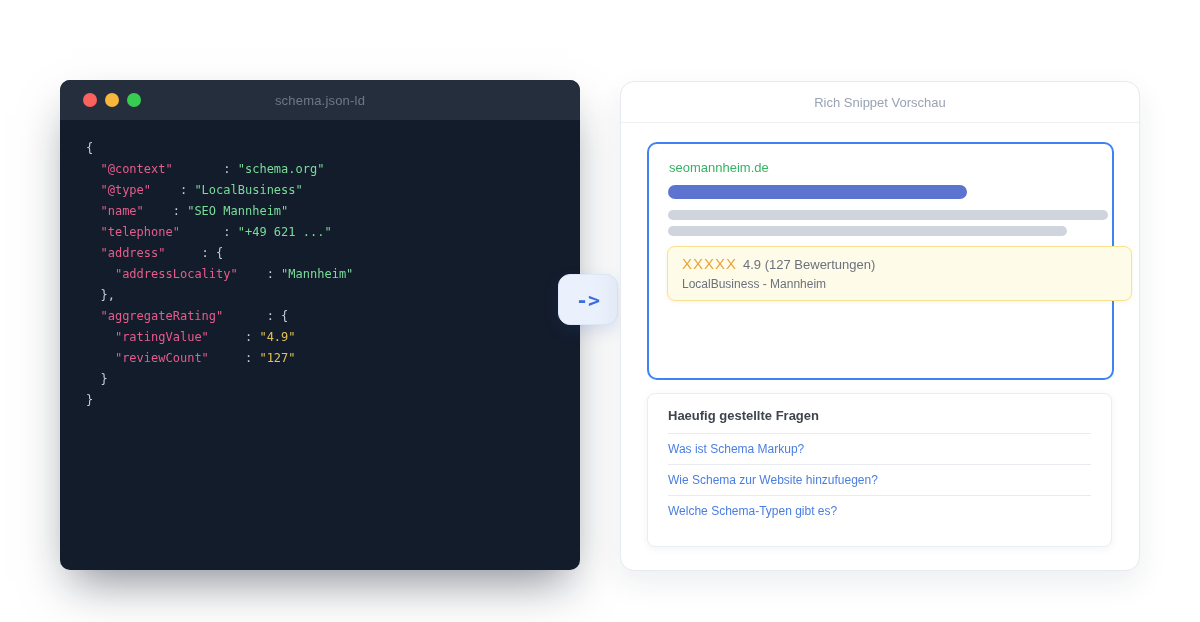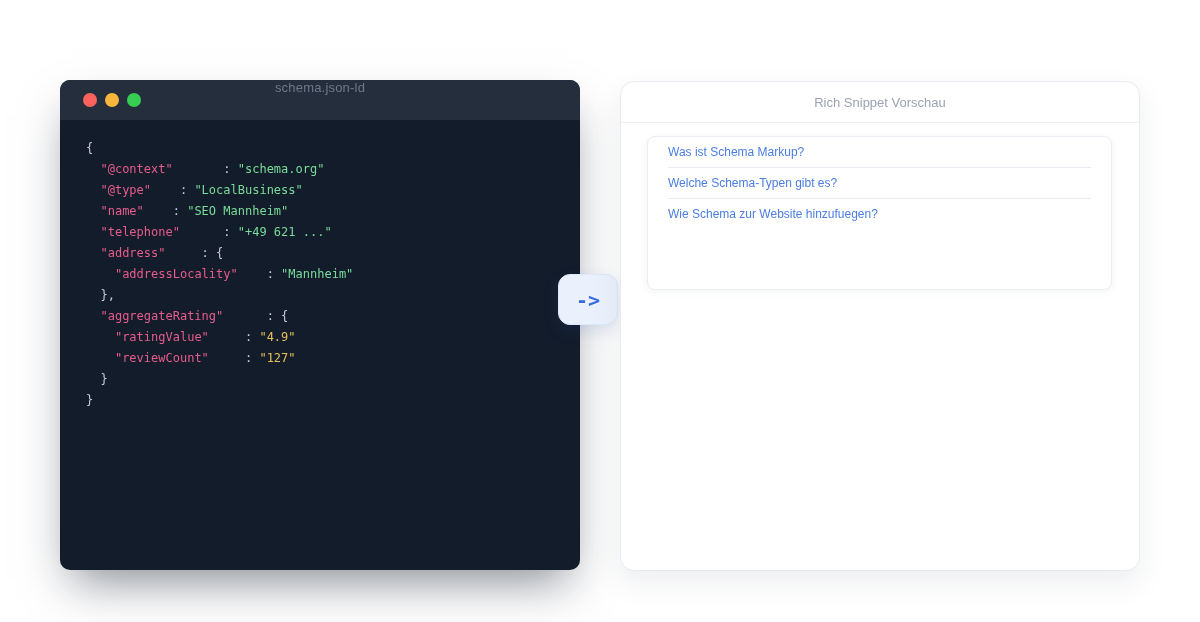--- a/index.html
+++ b/index.html
@@ -9,21 +9,21 @@
 
   
   .editor {
     position: absolute; left: 60px; top: 80px; width: 520px; height: 490px;
     background: #131c2b; border-radius: 10px;
     box-shadow: 0 22px 45px -12px rgba(10, 20, 35, 0.5);
   }
   .editor-header {
     position: relative; height: 40px; background: #242e3c;
     border-radius: 10px 10px 0 0;
-    display: flex; justify-content: center;
+    display: flex; align-items: center; justify-content: center;
   }
   .dots { position: absolute; left: 23px; top: 0; height: 40px; display: flex; align-items: center; gap: 8px; }
   .dot { width: 14px; height: 14px; border-radius: 50%; }
   .dot-red { background: #f9625d; }
   .dot-yellow { background: #f6b73c; }
   .dot-green { background: #37cd52; }
   .editor-title { color: #6e7888; font-size: 13px; letter-spacing: 0.2px; }
   .editor-body {
     padding: 18px 0 0 26px;
     font-family: "DejaVu Sans Mono", "Liberation Mono", monospace;
@@ -116,21 +116,34 @@
 
   <div class="arrow-chip">
     <span>-&gt;</span>
   </div>
 
   <div class="preview-card">
     <div class="preview-header">
       <span>Rich Snippet Vorschau</span>
     </div>
 
+    <div class="serp-box">
+      <div class="serp-url">seomannheim.de</div>
+      <div class="bar bar-title"></div>
+      <div class="bar-gray-1"></div>
+      <div class="bar-gray-2"></div>
+      <div class="rating-box">
+        <div class="rating-line1">
+          <span class="rating-stars">XXXXX</span><span>4.9 (127 Bewertungen)</span>
+        </div>
+        <div class="rating-line2">LocalBusiness - Mannheim</div>
+      </div>
+    </div>
 
     <div class="faq-box">
+      <div class="faq-title">Haeufig gestellte Fragen</div>
       <div class="faq-item">Was ist Schema Markup?</div>
+      <div class="faq-item">Wie Schema zur Website hinzufuegen?</div>
       <div class="faq-item">Welche Schema-Typen gibt es?</div>
-      <div class="faq-item">Wie Schema zur Website hinzufuegen?</div>
     </div>
   </div>
 
 </div>
 
 </body></html>

